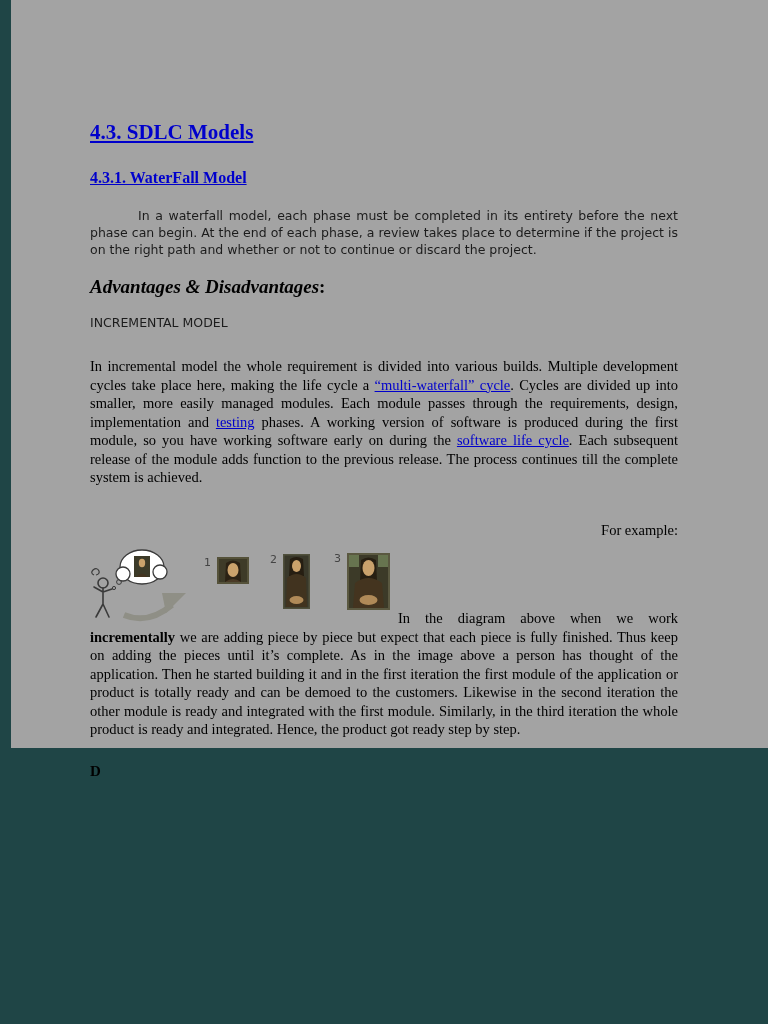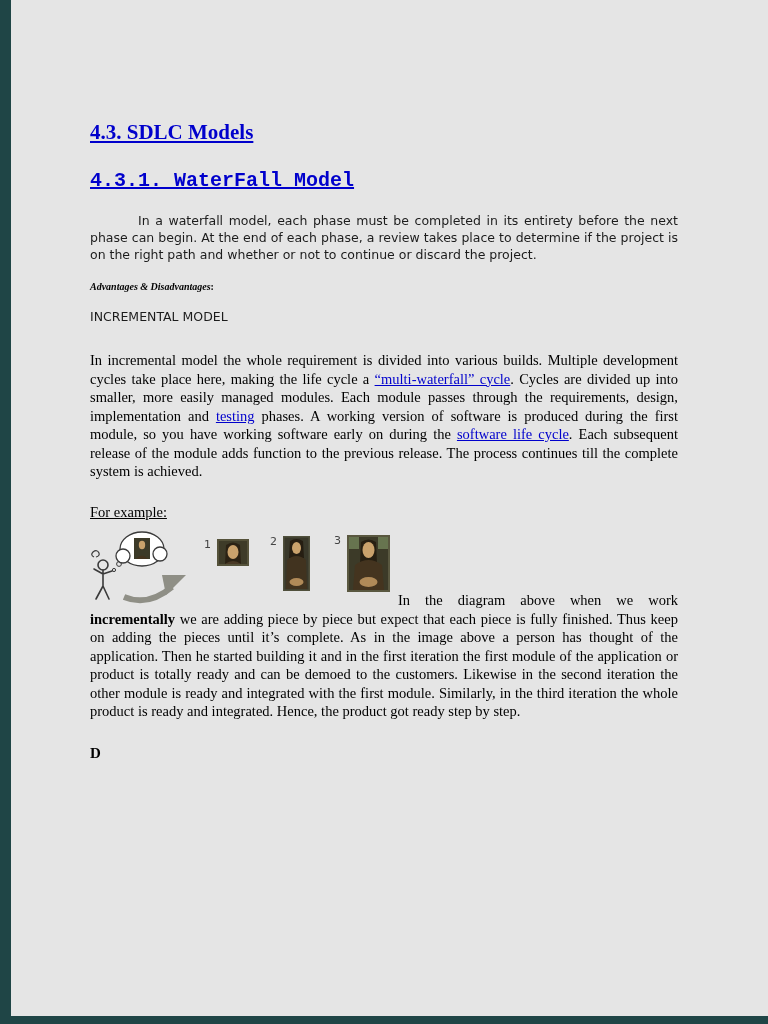--- a/index.html
+++ b/index.html
@@ -6,69 +6,69 @@
   html, body { margin: 0; padding: 0; }
   body {
     width: 768px; height: 1024px;
     background: #1f4546;
     position: relative;
     font-family: "Liberation Serif", serif;
     overflow: hidden;
   }
   .page {
     position: absolute; left: 11px; top: 0;
-    width: 757px; height: 1016px;
-    background: #e5e5e5;
+    width: 757px; height: 748px;
+    background: #a3a3a3;
   }
   .content {
     padding: 120px 90px 0 79px;
     color: #000;
   }
   h1.doc-h1 {
     font-family: "Liberation Serif", serif;
     font-size: 21px; font-weight: bold;
     color: #0000cc; text-decoration: underline;
     margin: 0 0 24px 0;
   }
   .model-list {
     font-family: "DejaVu Sans", sans-serif;
     font-size: 12.5px; line-height: 16px;
     color: #1c1c1c;
   }
   h2.doc-h2 {
-    font-family: Liberation Mono, monospace;
-    font-size: 20px; font-weight: bold;
+    font-family: Liberation Serif, serif;
+    font-size: 16px; font-weight: bold;
     color: #0000cc; text-decoration: underline;
     margin: 21px 0 0 0;
   }
   p.sans {
     font-family: "DejaVu Sans", sans-serif;
     font-size: 12.5px; line-height: 17px;
     color: #1c1c1c; text-align: justify;
     margin: 20px 0 0 0;
   }
   p.indent { text-indent: 48px; }
   p.adv-heading {
     font-family: "Liberation Serif", serif;
-    font-size: 10px; font-weight: bold;
+    font-size: 19px; font-weight: bold;
     margin: 18px 0 0 0; color: #000;
   }
   p.adv-heading .it { font-style: italic; }
   p.caps {
     font-family: "DejaVu Sans", sans-serif;
     font-size: 12.5px; color: #1c1c1c;
     margin: 16px 0 0 0; text-align: left; text-indent: 0;
   }
   p.serif {
     font-family: "Liberation Serif", serif;
     font-size: 14.5px; line-height: 18.5px;
     color: #000; text-align: justify;
     margin: 24px 0 0 0;
   }
-  p.for-example { margin-top: 22px; text-align: left; text-decoration: underline; }
+  p.for-example { margin-top: 34px; text-align: right; }
   p.diagram-para { margin-top: 10px; }
   p.footer-letter {
     font-family: "Liberation Serif", serif;
     font-size: 15px; font-weight: bold;
     margin: 24px 0 0 0;
   }
   .link {
     color: #0000cc; text-decoration: underline; cursor: pointer;
   }
   

